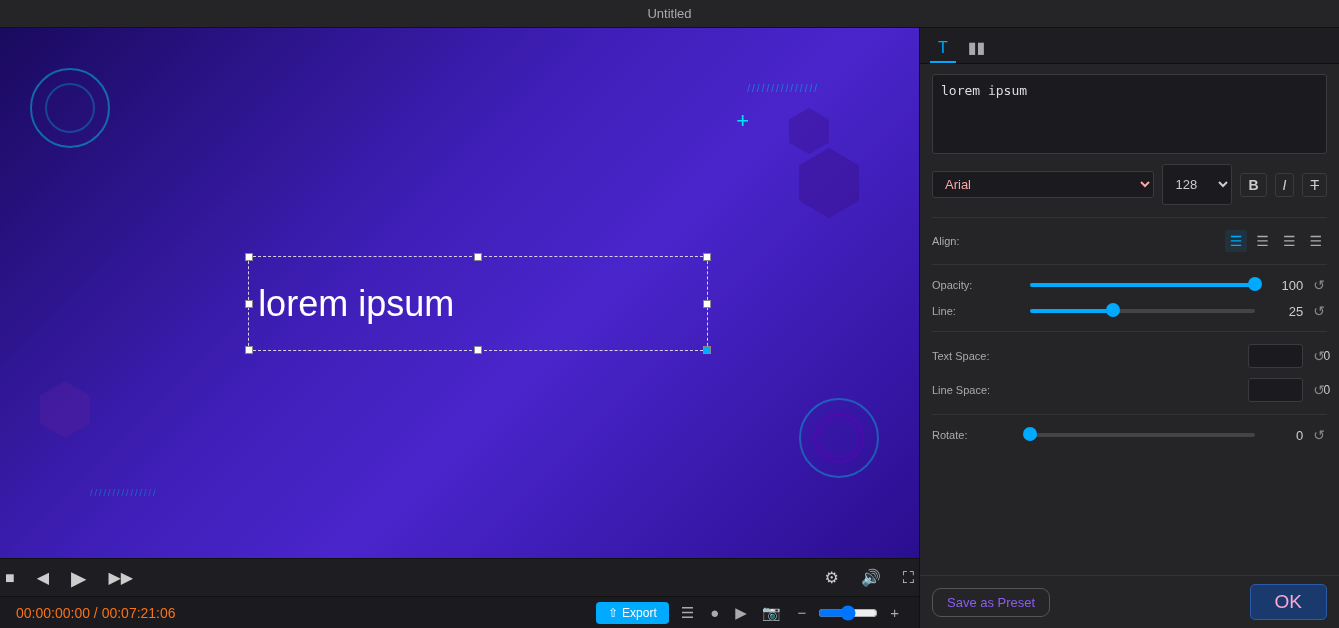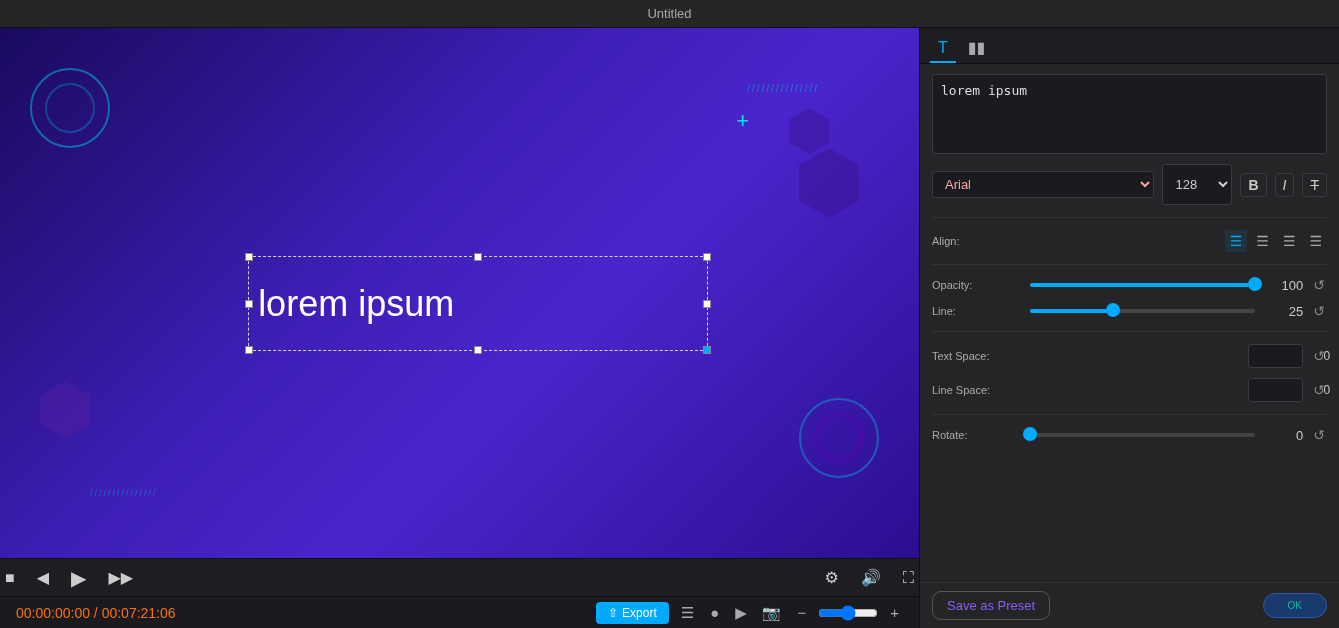--- a/index.html
+++ b/index.html
@@ -537,25 +537,25 @@
       border: 1px solid #555;
       color: #8b5cf6;
       padding: 6px 14px;
       border-radius: 9px;
       cursor: pointer;
       font-size: 13px;
     }
     .ok-btn {
       background: #1a3a6e;
       border: 1px solid #2a5aaa;
-      color: #14b8a6;
+      color: #f9a8d4;
       padding: 6px 24px;
-      border-radius: 14px;
-      cursor: pointer;
-      font-size: 10px;
+      border-radius: 5px;
+      cursor: pointer;
+      font-size: 19px;
     }
 
     
     .prop-divider {
       border: none;
       border-top: 1px solid #333;
       margin: 2px 0;
     }
   </style>
 </head>

